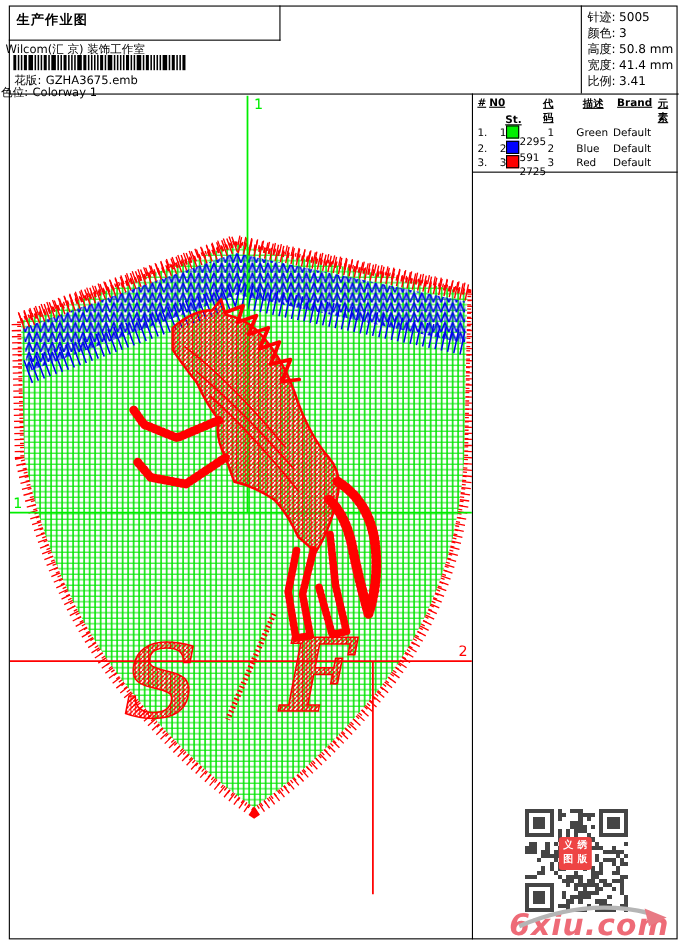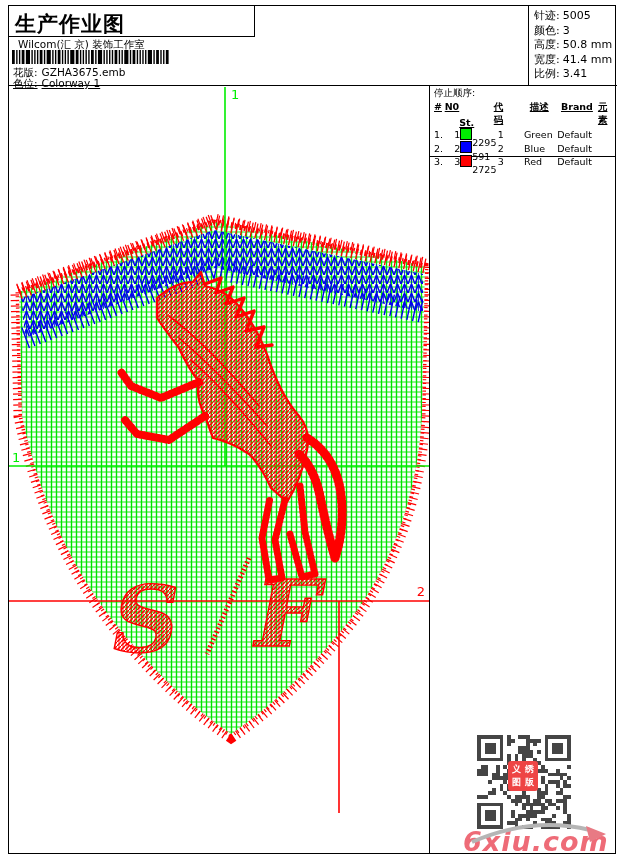--- a/index.html
+++ b/index.html
@@ -3,25 +3,25 @@
 <meta charset="utf-8">
 <style>
   html,body{margin:0;padding:0;background:#fff;}
   body{width:620px;height:860px;position:relative;overflow:hidden;
        font-family:"DejaVu Sans","Liberation Sans",sans-serif;color:#000;}
   .abs{position:absolute;}
   
   #frame{left:8px;top:5px;width:608px;height:849px;border:1px solid #000;box-sizing:border-box;}
   
   #title-box{left:8px;top:5px;width:247px;height:32px;border-right:1px solid #000;border-bottom:1px solid #000;box-sizing:border-box;}
-  #title-box .t{font-size:21px;font-weight:bold;padding:5px 0 0 7px;letter-spacing:1px;}
-  #company{left:18px;top:38px;font-size:10.5px;}
+  #title-box .t{font-size:12px;font-weight:bold;padding:5px 0 0 7px;letter-spacing:1px;}
+  #company{left:5px;top:38px;font-size:10.5px;}
   #barcode{left:12px;top:50px;width:158px;height:14px;}
   #pattern-line{left:13px;top:66px;font-size:10.5px;}
-  #colorway-line{left:13px;top:77px;font-size:10.5px;text-decoration:underline;}
+  #colorway-line{left:1px;top:77px;font-size:10.5px;}
   .kv span{margin-right:4px;}
   #hdr-divider{left:528px;top:5px;width:0;height:80px;border-left:1px solid #000;}
   #hdr-bottom{left:8px;top:85px;width:609px;height:0;border-top:1px solid #000;}
   #info-panel{left:534px;top:9px;font-size:11px;line-height:14.5px;}
   #info-panel .row span{margin-right:3px;}
   
   #col-divider{left:429px;top:85px;width:0;height:769px;border-left:1px solid #000;}
   #stop-box{left:430px;top:86px;width:186px;height:71px;border-bottom:1px solid #000;box-sizing:border-box;font-size:9.5px;padding:1px 0 0 4px;}
   #stop-box .hdr-row{display:flex;font-weight:bold;margin-top:1px;}
   #stop-box .hdr-row span{text-decoration:underline;}
@@ -110,21 +110,20 @@
   <div class="row"><span>针迹:</span><span>5005</span></div>
   <div class="row"><span>颜色:</span><span>3</span></div>
   <div class="row"><span>高度:</span><span>50.8 mm</span></div>
   <div class="row"><span>宽度:</span><span>41.4 mm</span></div>
   <div class="row"><span>比例:</span><span>3.41</span></div>
 </div>
 <div id="hdr-bottom" class="abs"></div>
 
 <div id="col-divider" class="abs"></div>
 <div id="stop-box" class="abs">
-  <div>停止顺序:</div>
   <div class="hdr-row">
     <span class="c-seq">#</span>
     <span class="c-ndl">N0</span>
     <span class="c-st">St.</span>
     <span class="c-code">代码</span>
     <span class="c-desc">描述</span>
     <span class="c-brand">Brand</span>
     <span class="c-elem">元素</span>
   </div>
   <div class="st-row">

